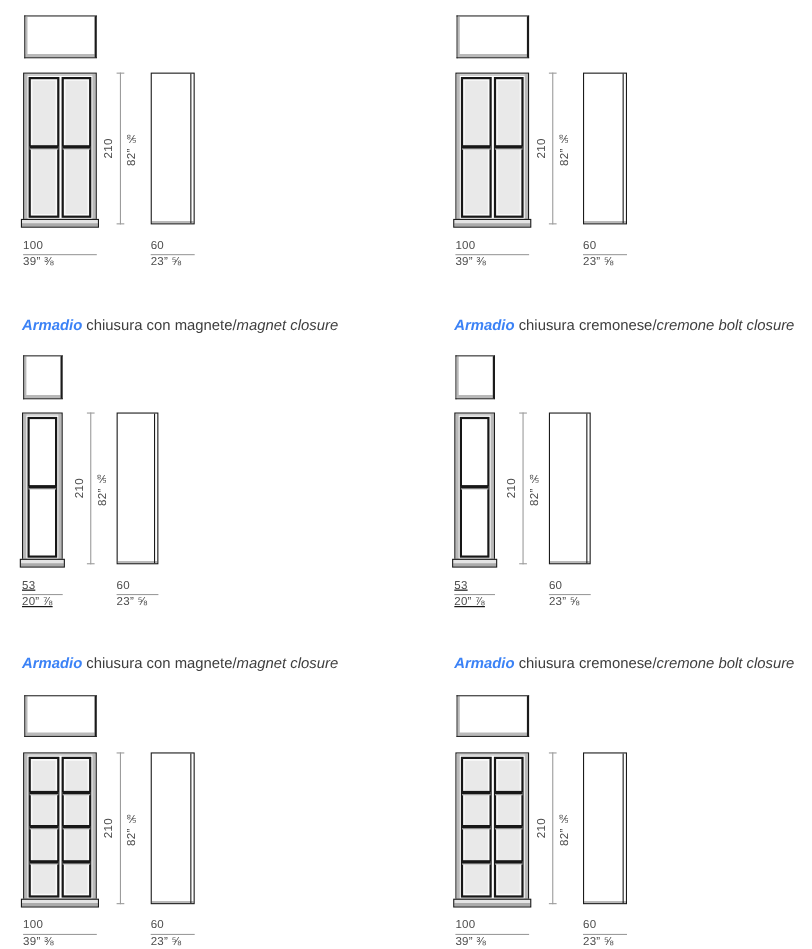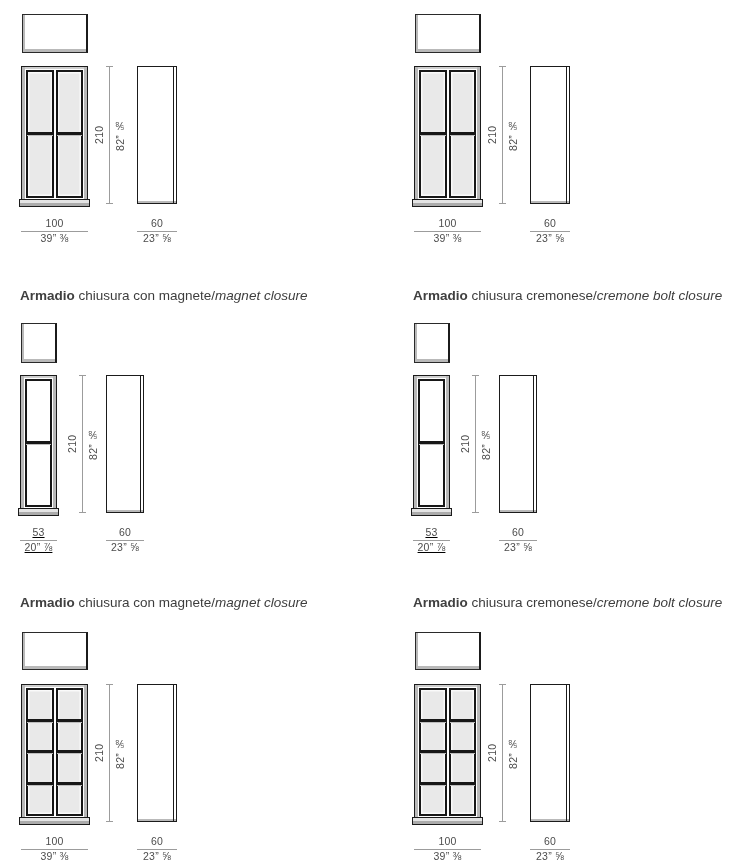--- a/index.html
+++ b/index.html
@@ -43,29 +43,29 @@
   .dimv-w{left:89px;} .dimv-n{left:62px;}
   .vline{position:absolute;left:0;top:0;bottom:0;width:1px;background:#9c9c9c;}
   .tick{position:absolute;left:-3px;width:7px;height:1px;background:#9c9c9c;}
   .tick.t{top:0;} .tick.b{bottom:0;}
   .vlbl{position:absolute;top:0;height:100%;display:flex;align-items:center;justify-content:center;
         writing-mode:vertical-rl;transform:rotate(180deg);font-size:10.5px;color:#4c4c4c;
         white-space:nowrap;letter-spacing:.3px;}
   .vlbl.cm{left:-17px;width:14px;} .vlbl.in{left:4px;width:14px;}
 
   
-  .dimh{position:absolute;top:210px;display:flex;flex-direction:column;align-items:center;}
+  .dimh{position:absolute;top:210px;display:flex;flex-direction:column;align-items:flex-start;}
   .dhw1{left:1px;width:67px;} .dhw2{left:117px;width:40px;}
   .dhn1{left:0;width:37px;text-decoration:underline;}  .dhn2{left:86px;width:38px;}
   .num,.imp{font-size:10.5px;line-height:11px;color:#4c4c4c;white-space:nowrap;letter-spacing:.2px;}
   .dl{align-self:stretch;height:1px;background:#9c9c9c;margin:2px 0 1px 0;}
 
   
   .caption{position:absolute;font-size:13.5px;line-height:16px;color:#3d3d3d;white-space:nowrap;}
-  .caption .brand{font-weight:700;color:#404040;}
+  .caption .brand{font-weight:700;color:#3b82f6;font-style:italic;}
   .caption i{font-style:italic;}
 </style>
 </head>
 <body>
 
 <div class="page">
 
   <div class="cell" style="left:20px;top:8px">
     <div class="tv tvw"></div>
     <div class="fv fvw">

